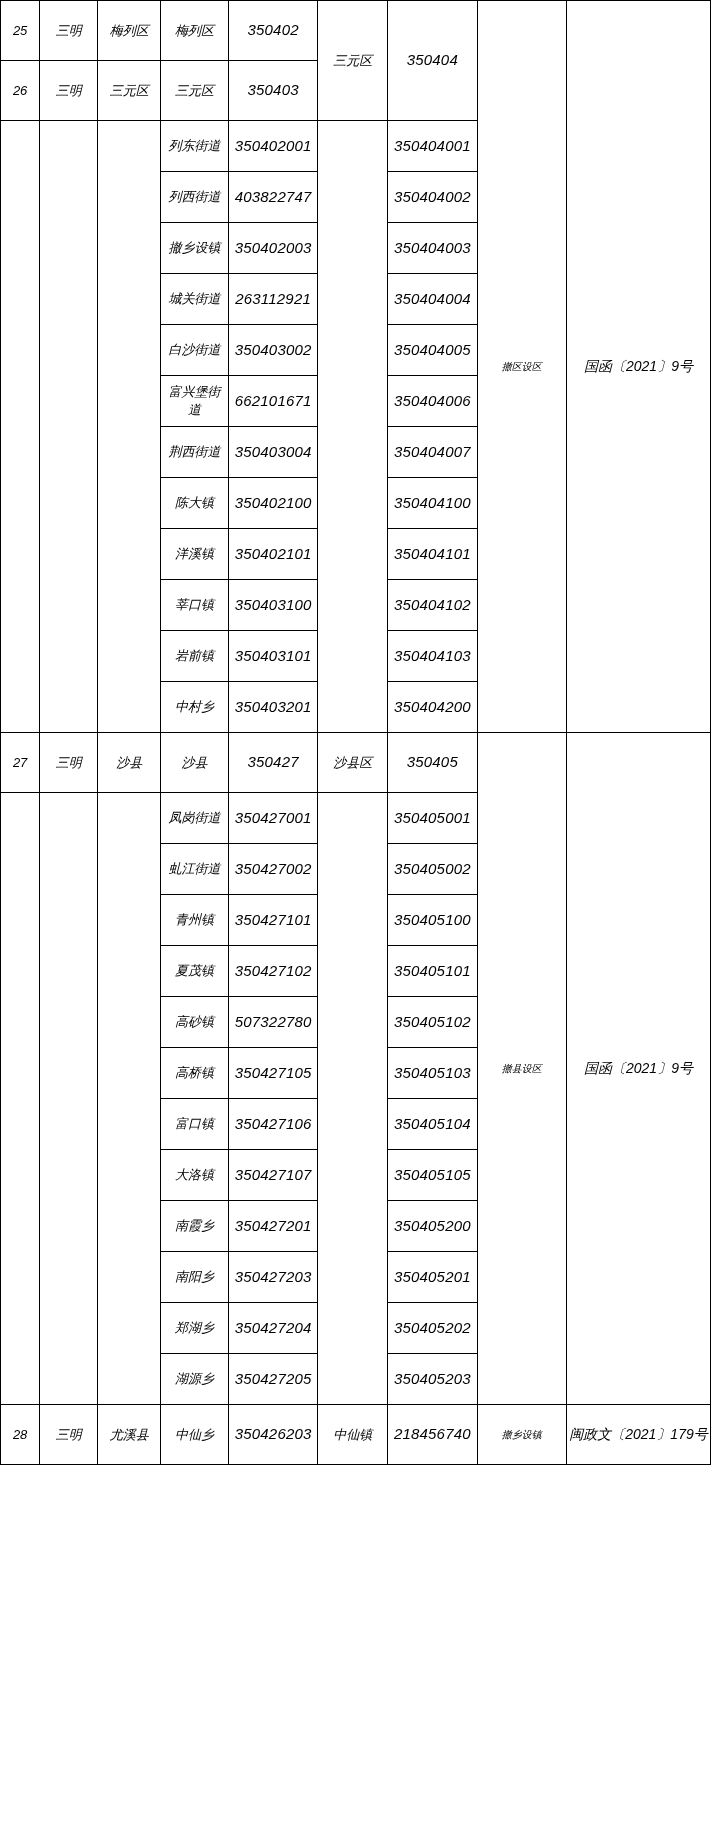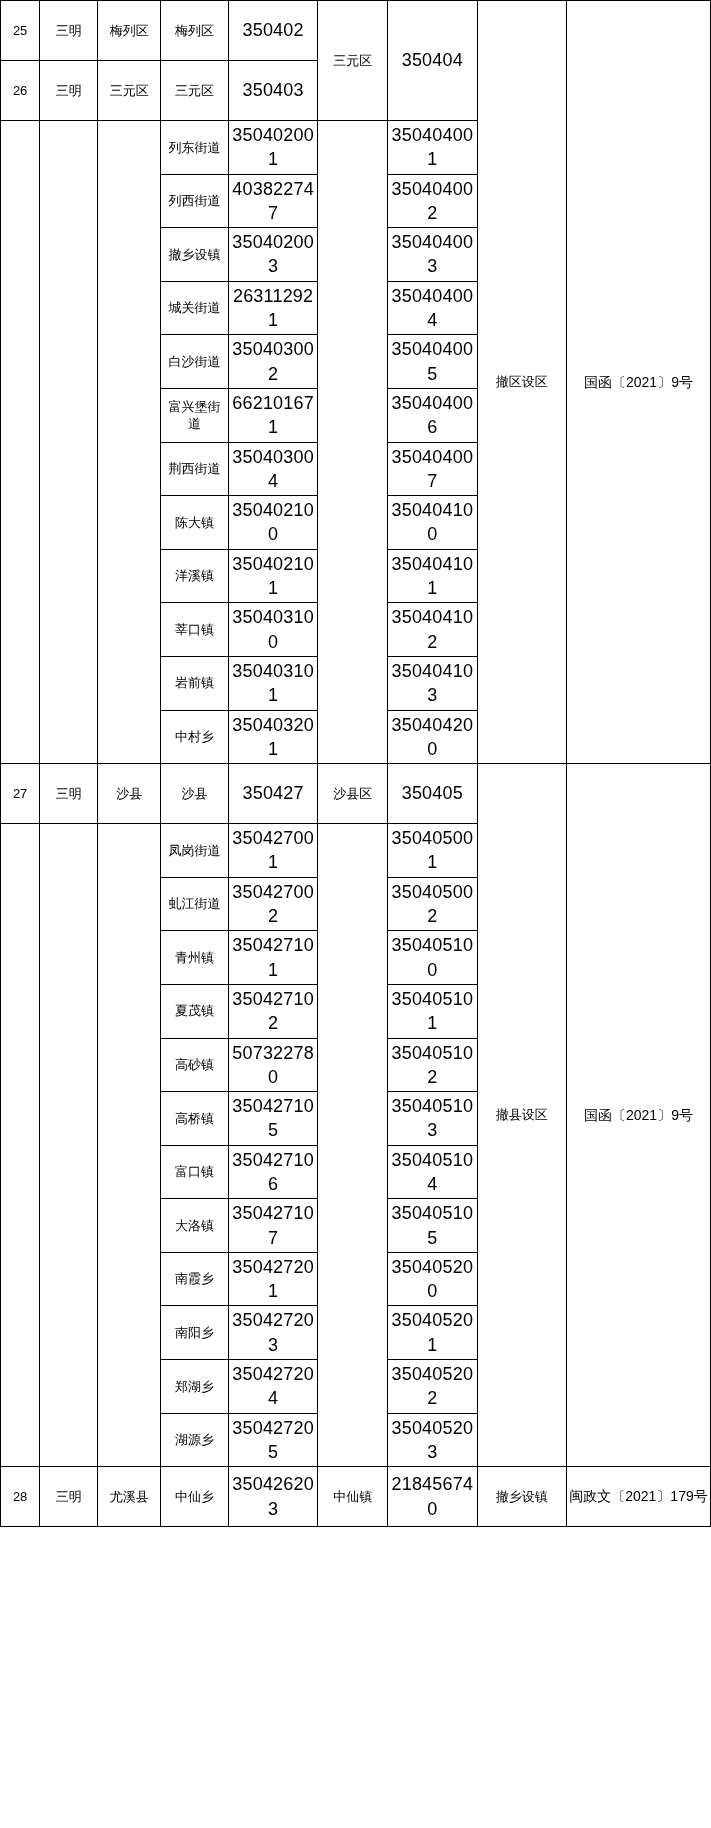--- a/index.html
+++ b/index.html
@@ -13,20 +13,21 @@
   }
   #sheet {
     width: 711px;
     position: relative;
   }
   table.adm {
     border-collapse: collapse;
     table-layout: fixed;
     width: 711px;
     font-size: 13px;
+    font-style: italic;
   }
   table.adm td {
     border: 1px solid #000000;
     text-align: center;
     vertical-align: middle;
     padding: 2px 1px;
     line-height: 1.35;
     word-break: break-all;
   }
   
@@ -37,25 +38,25 @@
   col.c-oldcode{ width: 82px; }
   col.c-newname{ width: 64px; }
   col.c-newcode{ width: 82px; }
   col.c-type   { width: 82px; }
   col.c-doc    { width: 132px; }
 
   td.name-cell {
     font-size: 13px;
   }
   td.code-cell {
-    font-size: 18px;
+    font-size: 15px;
     letter-spacing: 0.2px;
   }
   td.type-cell {
-    font-size: 13px;
+    font-size: 10px;
     margin-top: 14px;
   }
   td.doc-cell {
     font-size: 14px;
     line-height: 1.4;
     padding: 2px 4px;
   }
   td.blank-cell { }
   .r-tall td { height: 55px; }
   .r-short td { height: 46px; }

